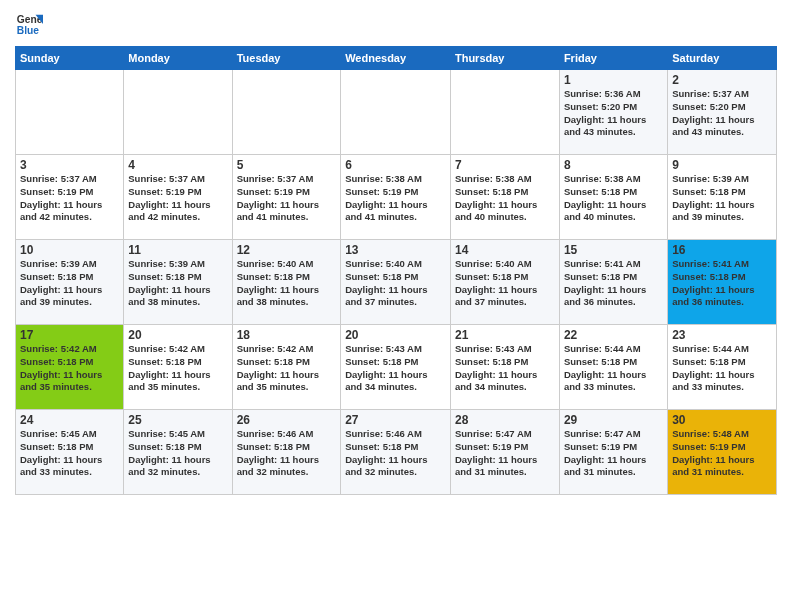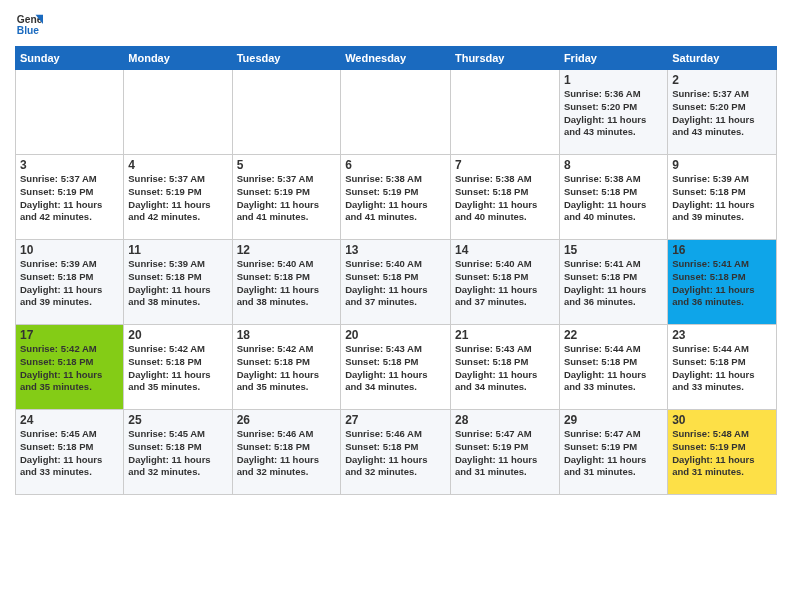--- a/index.html
+++ b/index.html
@@ -294,21 +294,21 @@
           <div class="day-info" style="white-space: pre-line;">Sunrise: 5:47 AM
 Sunset: 5:19 PM
 Daylight: 11 hours and 31 minutes.</div>
         </td>
         <td style="background: rgb(245, 247, 250);">
           <span class="day-number">29</span>
           <div class="day-info" style="white-space: pre-line;">Sunrise: 5:47 AM
 Sunset: 5:19 PM
 Daylight: 11 hours and 31 minutes.</div>
         </td>
-        <td style="background: #fde047;">
+        <td style="background: #eab308;">
           <span class="day-number">30</span>
           <div class="day-info" style="white-space: pre-line;">Sunrise: 5:48 AM
 Sunset: 5:19 PM
 Daylight: 11 hours and 31 minutes.</div>
         </td>
       </tr>
     </tbody>
 </table>
 
 </body></html>

